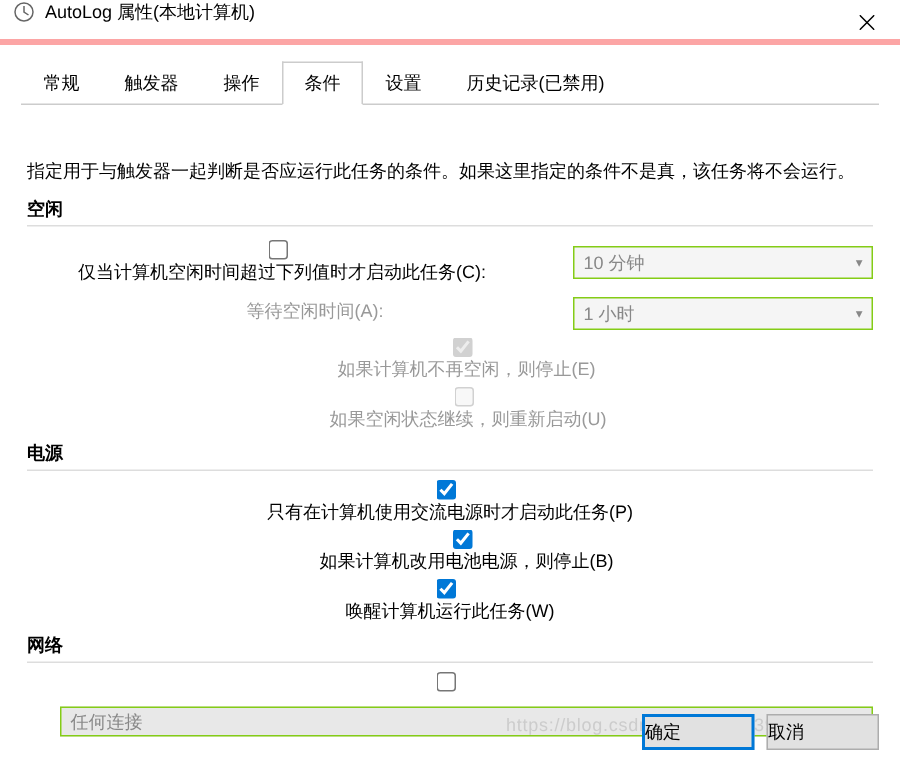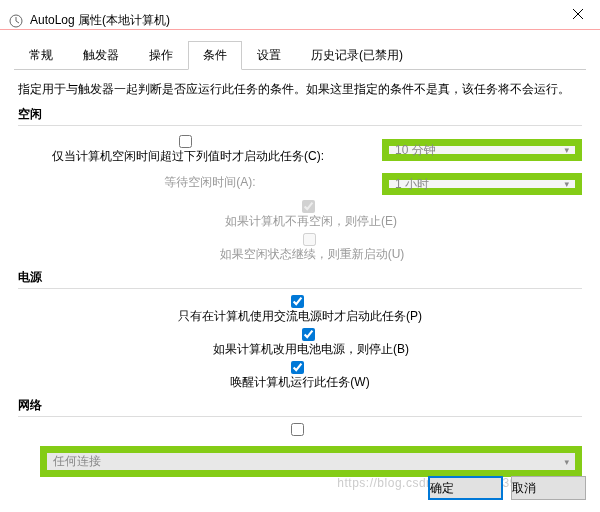--- a/index.html
+++ b/index.html
@@ -1,36 +1,36 @@
 <!DOCTYPE html>
 <html><head>
 <meta charset="utf-8">
 <style>
 * { box-sizing: border-box; margin: 0; padding: 0; }
 body { font-family: "Microsoft YaHei", "Segoe UI", sans-serif; font-size: 12px; background: #fff; color: #000; width: 600px; height: 512px; overflow: hidden; }
-.titlebar { height: 30px; display: flex; align-items: flex-end; border-bottom: 1px solid #fca5a5; padding: 0 0 0 8px; }
+.titlebar { height: 30px; display: flex; align-items: flex-start; border-bottom: 4px solid #fca5a5; padding: 0 0 0 8px; }
 .titlebar-icon { width: 16px; height: 16px; margin-right: 6px; display: flex; align-items: center; justify-content: center; }
 .titlebar-title { flex: 1; font-size: 12px; }
 .titlebar-close { width: 44px; height: 30px; display: flex; align-items: center; justify-content: center; cursor: pointer; }
 .content { padding: 10px 14px 0 14px; }
 .tabs { display: flex; border-bottom: 1px solid #ccc; }
 .tab { padding: 5px 14px; font-size: 12px; cursor: pointer; border: 1px solid transparent; border-bottom: none; position: relative; top: 1px; }
 .tab.active { border-color: #ccc; background: #fff; border-bottom: 1px solid #fff; }
 .tab-body { padding: 10px 4px 4px 4px; }
-.desc { font-size: 12px; margin-bottom: 8px; line-height: 1.5; }
+.desc { font-size: 12px; margin-bottom: 8px; line-height: 1.5; margin-top: 25px; }
 .section-label { font-size: 12px; margin: 6px 0 2px 0; font-weight: bold; }
 .section-line { border-top: 1px solid #ddd; margin-bottom: 6px; }
 .row { display: flex; align-items: center; margin: 3px 0; min-height: 20px; flex-direction: column; }
 .cb { width: 13px; height: 13px; margin-right: 6px; accent-color: #0078d7; }
 .cb[disabled] { accent-color: #999; }
 .indent1 { margin-left: 22px; }
 .indent2 { margin-left: 24px; }
 label { font-size: 12px; }
 label.disabled { color: #999; }
-.dd { flex: 0 0 200px; margin-left: auto; height: 22px; border: 7px solid #84cc16; background: #f5f5f5; padding: 0 20px 0 6px; font-size: 12px; color: #888; display: flex; align-items: center; position: relative; }
+.dd { flex: 0 0 200px; margin-left: auto; height: 22px; border: 1px solid #84cc16; background: #f5f5f5; padding: 0 20px 0 6px; font-size: 12px; color: #888; display: flex; align-items: center; position: relative; }
 .dd.dark { background: #e8e8e8; width: 100%; flex: 1; text-align: center; }
 .dd-arrow { position: absolute; right: 6px; color: #888; font-size: 9px; }
 .dd-pair { display: flex; align-items: center; margin: 3px 0; }
 .dd-pair .lbl { flex: 0 0 340px; }
 .footer { position: absolute; bottom: 12px; right: 14px; display: flex; gap: 8px; }
 .btn { min-width: 75px; height: 24px; border: 1px solid #adadad; background: #e1e1e1; font-size: 12px; cursor: pointer; display: flex; align-items: center; justify-content: flex-start; }
 .btn.primary { border: 2px solid #0078d7; background: #e1e1e1; }
 .watermark { position: absolute; bottom: 22px; right: 40px; color: #ccc; font-size: 12px; pointer-events: none; letter-spacing: 0.5px; }
 </style>
 </head>

